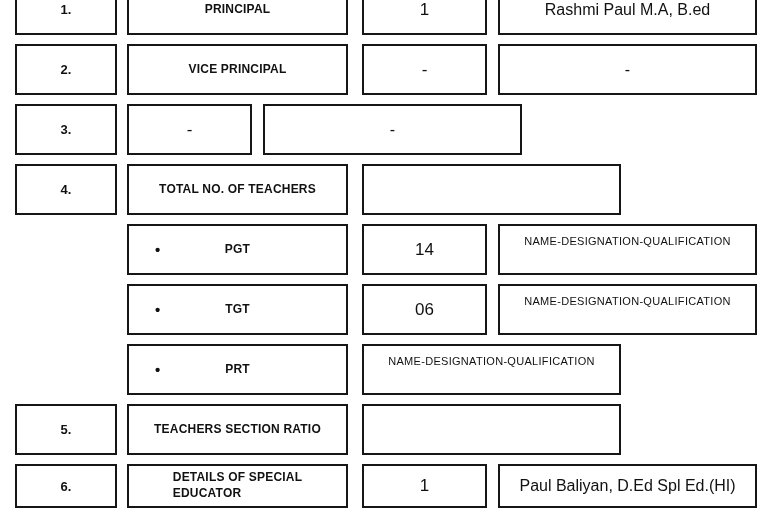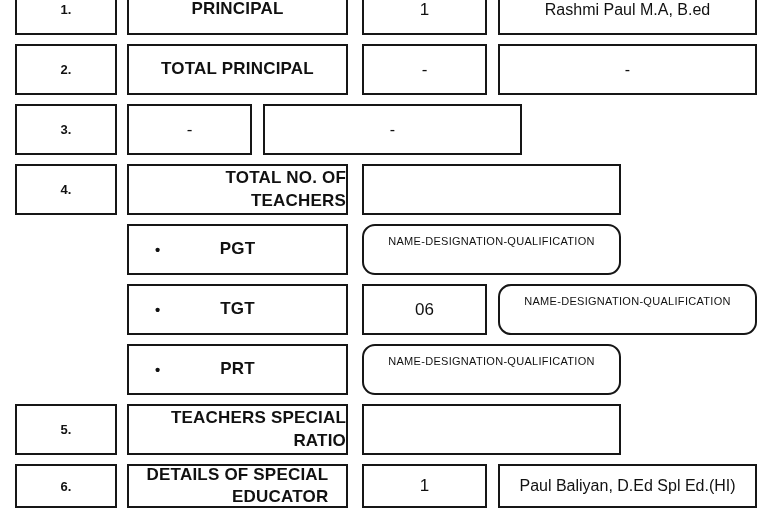--- a/index.html
+++ b/index.html
@@ -37,23 +37,23 @@
     font-weight: bold;
     font-size: 13px;
   }
   .cell.num.spacer { border: none; background: transparent; }
   .cell.label {
     width: 221px;
     margin-right: 14px;
   }
   .label-text {
     font-weight: bold;
-    font-size: 17px;
+    font-size: 12px;
     letter-spacing: 0.2px;
-    text-align: right;
+    text-align: left;
     white-space: pre-line;
     line-height: 1.3;
   }
   .bullet {
     position: absolute;
     left: 26px;
     top: 50%;
     transform: translateY(-54%);
     font-size: 15px;
     font-weight: bold;
@@ -66,21 +66,20 @@
   }
   .cell.detail {
     width: 259px;
     font-size: 16px;
   }
   .cell.detail.small {
     font-size: 11px;
     letter-spacing: 0.3px;
     align-items: flex-start;
     padding-top: 9px;
-    border-radius: 13px;
   }
 </style>
 </head>
 <body>
 
 <div class="page">
   <div class="rows" id="rows">
   <div class="row">
     <div class="cell num">1.</div>
     <div class="cell label">
@@ -88,21 +87,21 @@
       <span class="label-text">PRINCIPAL</span>
     </div>
     <div class="cell value">1</div>
     <div class="cell detail">Rashmi Paul M.A, B.ed</div>
   </div>
 
   <div class="row">
     <div class="cell num">2.</div>
     <div class="cell label">
 
-      <span class="label-text">TOTAL PRINCIPAL</span>
+      <span class="label-text">VICE PRINCIPAL</span>
     </div>
     <div class="cell value">-</div>
     <div class="cell detail">-</div>
   </div>
 
   <div class="row">
     <div class="cell num">3.</div>
     <div class="cell value">-</div>
     <div class="cell detail">-</div>
   </div>
@@ -115,20 +114,21 @@
     </div>
     <div class="cell detail"></div>
   </div>
 
   <div class="row">
     <div class="cell num spacer"></div>
     <div class="cell label">
       <span class="bullet">•</span>
       <span class="label-text">PGT</span>
     </div>
+    <div class="cell value">14</div>
     <div class="cell detail small">NAME-DESIGNATION-QUALIFICATION</div>
   </div>
 
   <div class="row">
     <div class="cell num spacer"></div>
     <div class="cell label">
       <span class="bullet">•</span>
       <span class="label-text">TGT</span>
     </div>
     <div class="cell value">06</div>
@@ -141,21 +141,21 @@
       <span class="bullet">•</span>
       <span class="label-text">PRT</span>
     </div>
     <div class="cell detail small">NAME-DESIGNATION-QUALIFICATION</div>
   </div>
 
   <div class="row">
     <div class="cell num">5.</div>
     <div class="cell label">
 
-      <span class="label-text">TEACHERS SPECIAL RATIO</span>
+      <span class="label-text">TEACHERS SECTION RATIO</span>
     </div>
     <div class="cell detail"></div>
   </div>
 
   <div class="row">
     <div class="cell num">6.</div>
     <div class="cell label">
 
       <span class="label-text">DETAILS OF SPECIAL
 EDUCATOR</span>

